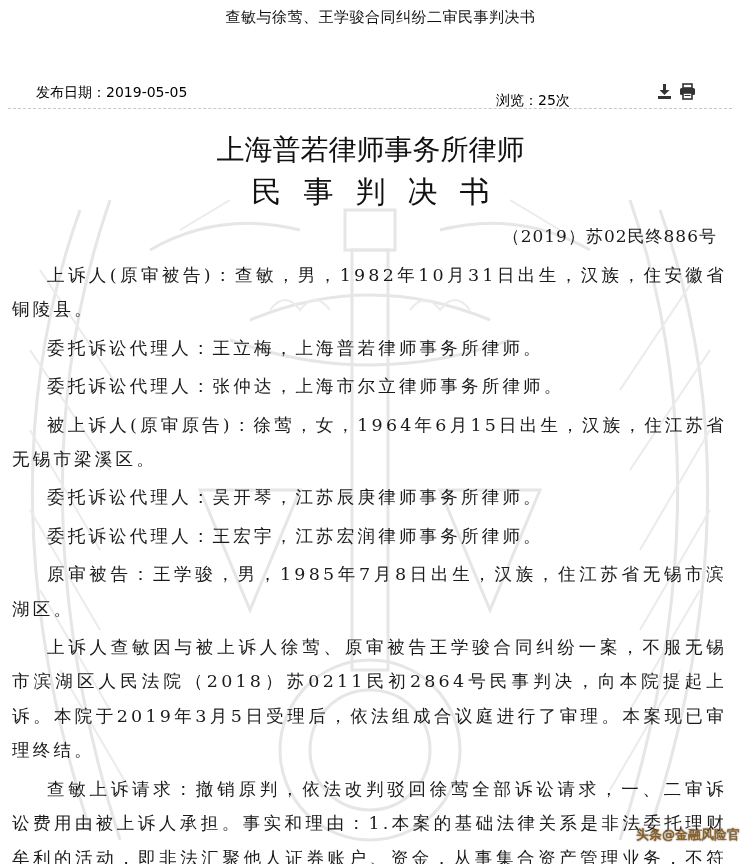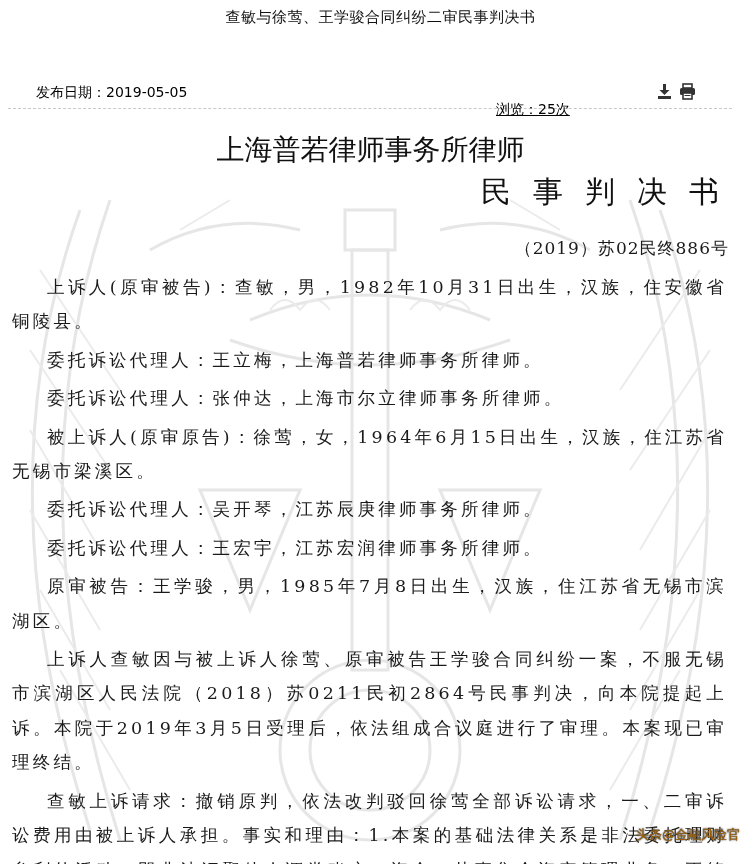--- a/index.html
+++ b/index.html
@@ -11,39 +11,39 @@
       position: absolute; left: 10px; top: 8px; width: 741px; text-align: center;
       font-family: "DejaVu Sans", "Liberation Sans", sans-serif;
       font-size: 15px; color: #111; letter-spacing: 0.5px;
     }
     .meta-bar {
       position: absolute; left: 8px; top: 82px; width: 724px; height: 26px;
       border-bottom: 1px dashed #c9c9c9;
       font-family: "DejaVu Sans", "Liberation Sans", sans-serif; font-size: 14px; color: #000000;
     }
     .meta-date { position: absolute; left: 28px; top: 2px; }
-    .meta-views { position: absolute; left: 488px; top: 19px; text-decoration: underline; }
+    .meta-views { position: absolute; left: 488px; top: 10px; }
     .meta-icons { position: absolute; left: 648px; top: 1px; display: flex; gap: 6px; }
     .meta-icons span { display: inline-block; width: 17px; height: 17px; cursor: pointer; }
 
     .emblem {
       position: absolute; left: 0; top: 190px; width: 741px; height: 674px; z-index: 0;
       pointer-events: none;
     }
     .doc { position: absolute; left: 0; top: 130px; width: 741px; z-index: 1; }
     .court {
       text-align: center; font-size: 28px; color: #111; height: 40px; line-height: 40px;
       font-family: "DejaVu Serif", "Liberation Serif", serif; letter-spacing: 0;
     }
     .doctype {
-      text-align: right; font-size: 30px; color: #111; height: 44px; line-height: 44px;
+      text-align: center; font-size: 30px; color: #111; height: 44px; line-height: 44px;
       letter-spacing: 22px; padding-left: 22px;
     }
     .caseno {
-      text-align: right; font-size: 17px; padding-right: 12px; margin-top: 16px; height: 36px; line-height: 36px;
+      text-align: right; font-size: 17px; padding-right: 24px; margin-top: 4px; height: 36px; line-height: 36px;
       letter-spacing: 1px;
     }
     .para {
       font-size: 17.5px; line-height: 34.4px; letter-spacing: 3.2px;
       text-indent: 2em; padding: 0 10px 0 8px; margin: 4px; text-align: justify;
     }
     .watermark {
       position: absolute; left: 600px; top: 826px; z-index: 2;
       font-family: "DejaVu Sans", "Liberation Sans", sans-serif; font-size: 13px;
       color: #a16207; text-shadow: 0 0 2px #444, 0 0 1px #333; letter-spacing: 0; margin-left: 36px;

